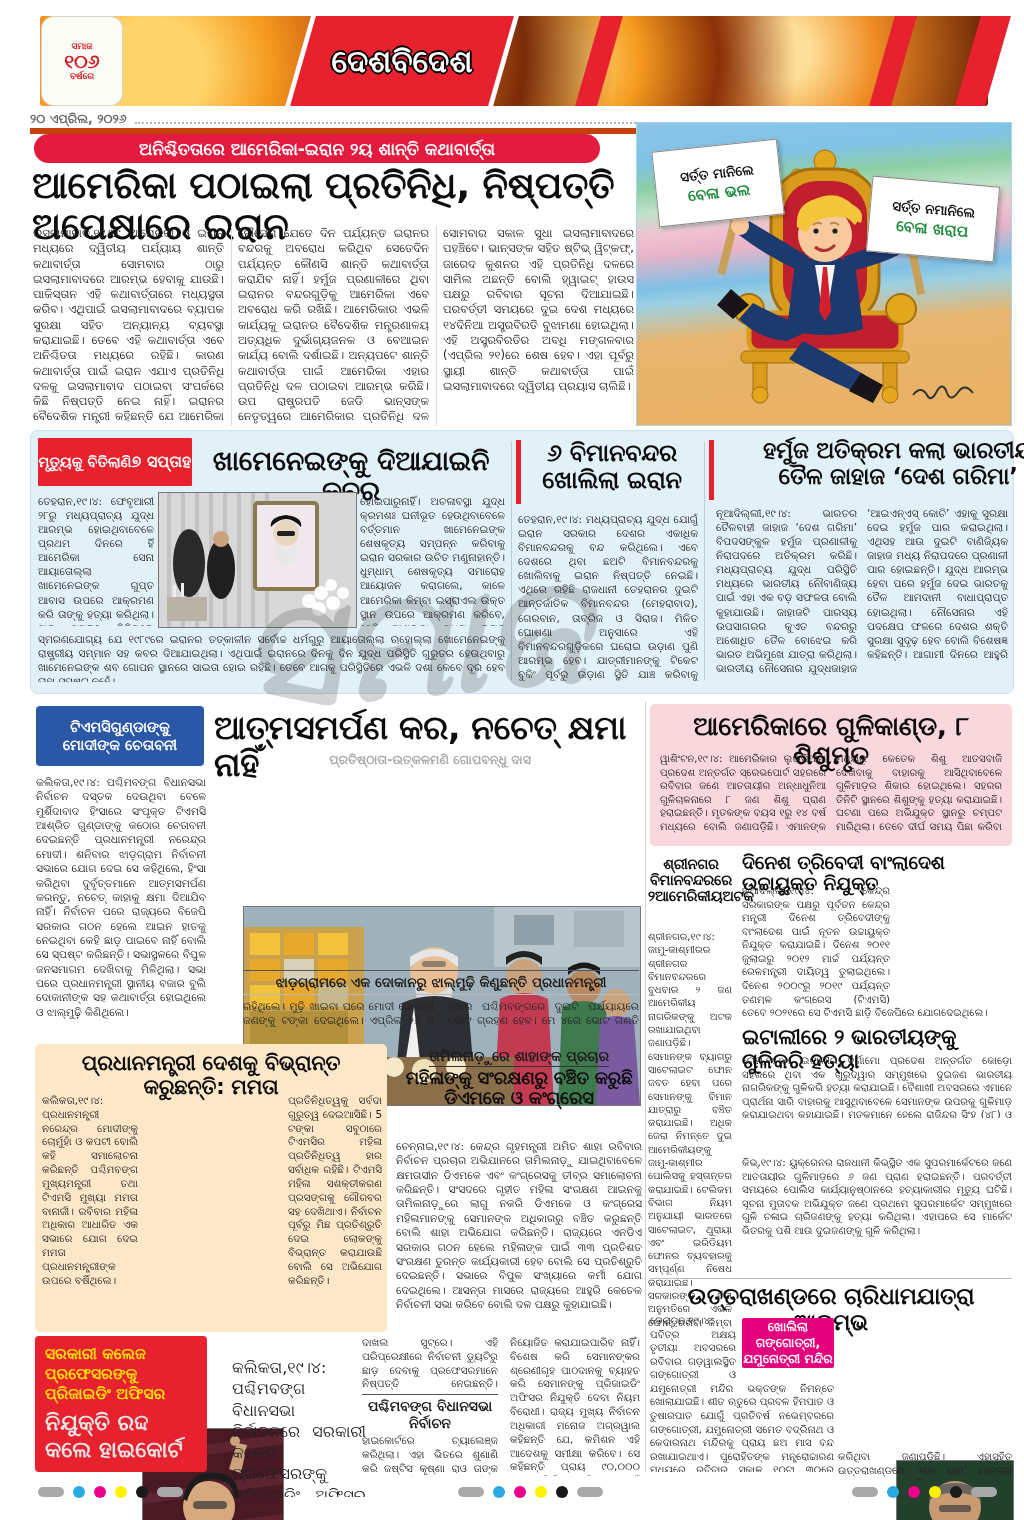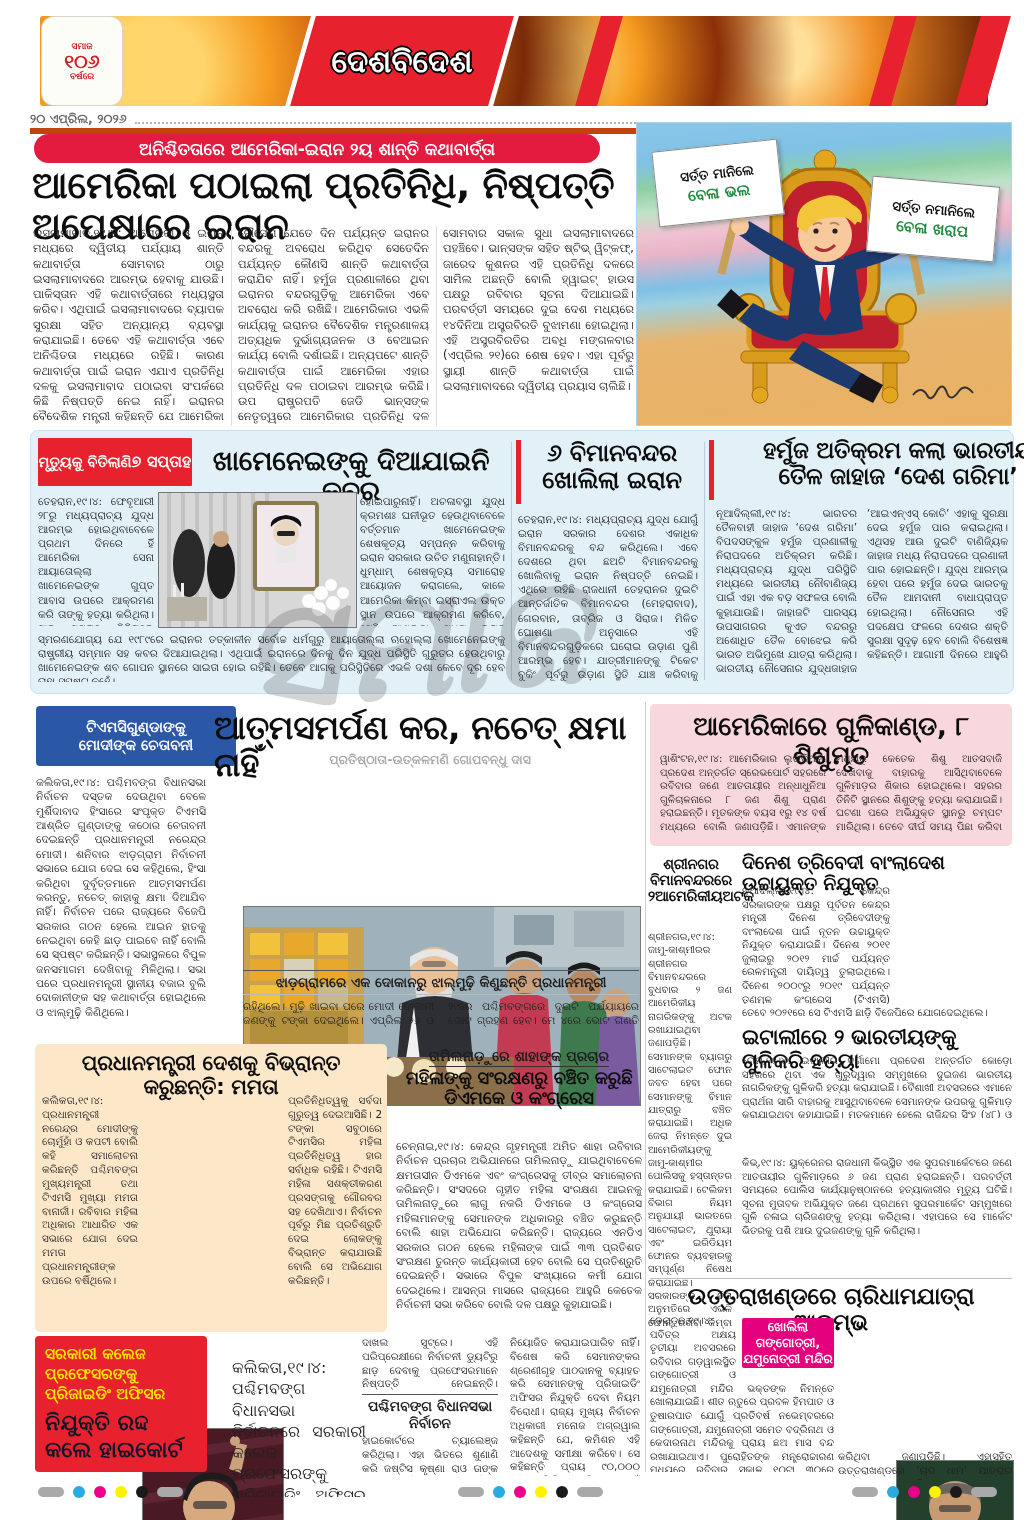--- a/index.html
+++ b/index.html
@@ -42,33 +42,33 @@
   .sign .l1{font-size:13.5px;font-weight:800;color:#111;}
   .sign .l2{font-size:15.5px;font-weight:800;color:#1e8a3c;}
   
   .strip2{left:30px;top:430px;width:982px;height:262px;background:#e2f0f8;border:1px solid #c9e2ef;border-radius:8px;}
   .vdiv{position:absolute;width:1px;background:#b7cdd9;}
   .redbar{position:absolute;width:5px;background:#e8212e;}
   .kickbox{left:38px;top:438px;width:154px;height:48px;background:#e8212e;border-radius:1px;color:#fff;
     display:flex;flex-direction:row;align-items:center;justify-content:center;line-height:1.15;}
   .photo-frame{background:#888;border:1px solid #777;overflow:hidden;position:relative;}
   
-  .bluebox{left:36px;top:706px;width:200px;height:60px;background:#2b57a7;border-radius:4px;color:#fff;
+  .bluebox{left:36px;top:706px;width:168px;height:60px;background:#2b57a7;border-radius:4px;color:#fff;
     display:flex;flex-direction:column;align-items:center;justify-content:center;font-weight:800;font-size:14.5px;line-height:1.25;}
   .watermark{left:240px;top:545px;width:560px;height:190px;font-family:"DejaVu Serif","Liberation Serif",serif;
     font-style:italic;font-weight:700;font-size:150px;color:#2e2e2e;opacity:.2;transform:rotate(-5deg);white-space:nowrap;}
   .founder{color:#9a9a9a;font-weight:700;font-size:12.5px;opacity:.85;}
   .caption{font-weight:800;font-size:13.5px;border-top:1px solid #555;border-bottom:1px solid #bbb;padding:3px 0;}
   .pinkbox{left:650px;top:704px;width:362px;height:142px;background:#f8d7dd;border-radius:5px;}
   .peachbox{left:35px;top:1044px;width:352px;height:288px;background:#fce7c9;border-radius:5px;}
   .magentabox{float:right;width:92px;height:50px;background:#e5007d;color:#fff;font-weight:800;font-size:12.5px;
     line-height:1.3;display:flex;flex-direction:column;align-items:center;justify-content:center;margin:4px 0 4px 6px;border-radius:2px;text-align:center;}
   .redbox-bl{left:35px;top:1336px;width:172px;height:136px;background:#e8212e;border-radius:4px;padding:8px 10px;box-sizing:border-box;}
   .redbox-bl .ytxt{color:#ffe400;font-weight:800;font-size:15.5px;line-height:1.3;}
-  .redbox-bl .wtxt{color:#0f172a;font-weight:800;font-size:22px;line-height:1.2;margin-top:6px;}
+  .redbox-bl .wtxt{color:#e5e5e5;font-weight:800;font-size:22px;line-height:1.2;margin-top:6px;}
   .crosshead{font-weight:800;font-size:14px;text-align:center;border-top:1px solid #555;padding-top:3px;margin:4px 0 2px;}
   .tn-kick{font-weight:800;font-size:14px;border-bottom:1.5px solid #333;display:inline-block;padding-bottom:1px;}
   
   .dots{position:absolute;display:flex;align-items:center;gap:9px;height:12px;}
   .dots .pill{width:26px;height:10px;border-radius:5px;background:#a9a9a9;}
   .dots .dot{width:12px;height:12px;border-radius:50%;}
   .hline{position:absolute;height:1px;background:#9a9a9a;}
 </style>
 </head>
 <body>
@@ -280,21 +280,21 @@
       <path d="M86 40 l8 -26 10 2 -6 28 Z" fill="#caa27e"></path>
       <circle cx="92" cy="12" r="5" fill="#caa27e"></circle>
       <circle cx="66" cy="78" r="26" fill="#d7a97e"></circle>
       <path d="M40 70 q6 -30 34 -26 q22 2 22 26 l-4 -2 q-4 -18 -22 -18 q-20 0 -26 22 Z" fill="#1c1c1c"></path>
       <rect x="50" y="72" width="34" height="8" rx="4" fill="#333" opacity=".7"></rect>
       <path d="M38 104 q30 -14 58 0 l14 134 h-86 Z" fill="#f2f0ea"></path>
       <path d="M60 120 q10 8 22 0 l4 30 h-30 Z" fill="#e4e0d4"></path>
       <rect x="76" y="128" width="10" height="34" rx="5" fill="#1a1a1a" transform="rotate(-18 81 145)"></rect>
     </svg>
   </div>
-  <div class="abs just" style="left:288px;top:1094px;width:94px;height:230px;font-size:10.4px;">ପ୍ରତିନିଧିତ୍ୱକୁ ସର୍ବଦା ଗୁରୁତ୍ୱ ଦେଇଆସିଛି। 2 ଟଙ୍କା ସବୁଠାରେ ଟିଏମସିର ମହିଳା ପ୍ରତିନିଧିତ୍ୱ ହାର ସର୍ବାଧିକ ରହିଛି। ଟିଏମସି ମହିଳା ସଶକ୍ତୀକରଣ ପ୍ରସଙ୍ଗକୁ ଗୌରବର ସହ ଦେଖିଥାଏ। ନିର୍ବାଚନ ପୂର୍ବରୁ ମିଛ ପ୍ରତିଶ୍ରୁତି ଦେଇ ଲୋକଙ୍କୁ ବିଭ୍ରାନ୍ତ କରାଯାଉଛି ବୋଲି ସେ ଅଭିଯୋଗ କରିଛନ୍ତି।</div>
+  <div class="abs just" style="left:288px;top:1094px;width:94px;height:230px;font-size:10.4px;">ପ୍ରତିନିଧିତ୍ୱକୁ ସର୍ବଦା ଗୁରୁତ୍ୱ ଦେଇଆସିଛି। 5 ଟଙ୍କା ସବୁଠାରେ ଟିଏମସିର ମହିଳା ପ୍ରତିନିଧିତ୍ୱ ହାର ସର୍ବାଧିକ ରହିଛି। ଟିଏମସି ମହିଳା ସଶକ୍ତୀକରଣ ପ୍ରସଙ୍ଗକୁ ଗୌରବର ସହ ଦେଖିଥାଏ। ନିର୍ବାଚନ ପୂର୍ବରୁ ମିଛ ପ୍ରତିଶ୍ରୁତି ଦେଇ ଲୋକଙ୍କୁ ବିଭ୍ରାନ୍ତ କରାଯାଉଛି ବୋଲି ସେ ଅଭିଯୋଗ କରିଛନ୍ତି।</div>
 
   <div class="abs ctr" style="left:396px;top:1046px;width:246px;">
     <span class="tn-kick">ତାମିଲନାଡ଼ୁରେ ଶାହାଙ୍କ ପ୍ରଚାର</span>
   </div>
   <div class="abs hl ctr" style="left:396px;top:1068px;width:246px;height:62px;font-size:18px;">ମହିଳାଙ୍କୁ ସଂରକ୍ଷଣରୁ ବଞ୍ଚିତ କରୁଛି ଡିଏମକେ ଓ କଂଗ୍ରେସ</div>
   <div class="abs just" style="left:396px;top:1140px;width:246px;height:190px;font-size:10.8px;">ଚେନ୍ନାଇ,୧୯।୪: କେନ୍ଦ୍ର ଗୃହମନ୍ତ୍ରୀ ଅମିତ ଶାହା ରବିବାର ନିର୍ବାଚନ ପ୍ରଚାର ଅଭିଯାନରେ ତାମିଲନାଡ଼ୁ ଯାଇଥିବାବେଳେ କ୍ଷମତାସୀନ ଡିଏମକେ ଏବଂ କଂଗ୍ରେସକୁ ତୀବ୍ର ସମାଲୋଚନା କରିଛନ୍ତି। ସଂସଦରେ ଗୃହୀତ ମହିଳା ସଂରକ୍ଷଣ ଆଇନକୁ ତାମିଲନାଡ଼ୁରେ ଲାଗୁ ନକରି ଡିଏମକେ ଓ କଂଗ୍ରେସ ମହିଳାମାନଙ୍କୁ ସେମାନଙ୍କ ଅଧିକାରରୁ ବଞ୍ଚିତ କରୁଛନ୍ତି ବୋଲି ଶାହା ଅଭିଯୋଗ କରିଛନ୍ତି। ରାଜ୍ୟରେ ଏନଡିଏ ସରକାର ଗଠନ ହେଲେ ମହିଳାଙ୍କ ପାଇଁ ୩୩ ପ୍ରତିଶତ ସଂରକ୍ଷଣ ତୁରନ୍ତ କାର୍ଯ୍ୟକାରୀ ହେବ ବୋଲି ସେ ପ୍ରତିଶ୍ରୁତି ଦେଇଛନ୍ତି। ସଭାରେ ବିପୁଳ ସଂଖ୍ୟାରେ କର୍ମୀ ଯୋଗ ଦେଇଥିଲେ। ଆସନ୍ତା ମାସରେ ରାଜ୍ୟରେ ଆହୁରି କେତେକ ନିର୍ବାଚନୀ ସଭା କରିବେ ବୋଲି ଦଳ ପକ୍ଷରୁ କୁହାଯାଇଛି।</div>
 
   <div class="abs pinkbox"></div>
   <div class="abs hl ctr" style="left:658px;top:712px;width:346px;height:34px;font-size:26px;">ଆମେରିକାରେ ଗୁଳିକାଣ୍ଡ, ୮ ଶିଶୁମୃତ</div>
   <div class="abs just" style="left:660px;top:752px;width:342px;height:88px;column-count:2;column-gap:10px;font-size:10.2px;">ୱାଶିଂଟନ,୧୯।୪: ଆମେରିକାର ଲୁଇଜିଆନା ପ୍ରଦେଶ ଅନ୍ତର୍ଗତ ସ୍ରେଭପୋର୍ଟ ସହରରେ ରବିବାର ଜଣେ ଆତତାୟୀର ଅନ୍ଧାଧୁନିଆ ଗୁଳିଚାଳନାରେ ୮ ଜଣ ଶିଶୁ ପ୍ରାଣ ହରାଇଛନ୍ତି। ମୃତକଙ୍କ ବୟସ ୧ରୁ ୧୪ ବର୍ଷ ମଧ୍ୟରେ ବୋଲି ଜଣାପଡ଼ିଛି। ଏମାନଙ୍କ ମଧ୍ୟରୁ କେତେକ ଶିଶୁ ଆତସବାଜି ଦେଖିବାକୁ ବାହାରକୁ ଆସିଥିବାବେଳେ ଗୁଳିମାଡ଼ର ଶିକାର ହୋଇଥିଲେ। ସହରର ତିନିଟି ସ୍ଥାନରେ ଶିଶୁଙ୍କୁ ହତ୍ୟା କରାଯାଇଛି। ଘଟଣା ପରେ ଅଭିଯୁକ୍ତ ସ୍ଥାନରୁ ଚମ୍ପଟ ମାରିଥିଲା। ତେବେ ଦୀର୍ଘ ସମୟ ପିଛା କରିବା ପରେ ପୋଲିସ ଗୁଳିରେ ଅଭିଯୁକ୍ତ ପ୍ରାଣ ହରାଇଛି। ହତ୍ୟାକାଣ୍ଡର ପ୍ରକୃତ କାରଣ ଜଣାପଡ଼ିନଥିବାବେଳେ ପାରିବାରିକ ଗଣ୍ଡଗୋଳକୁ ଏହା ଘଟିଥିବା ଅନୁମାନ କରାଯାଉଛି।</div>

